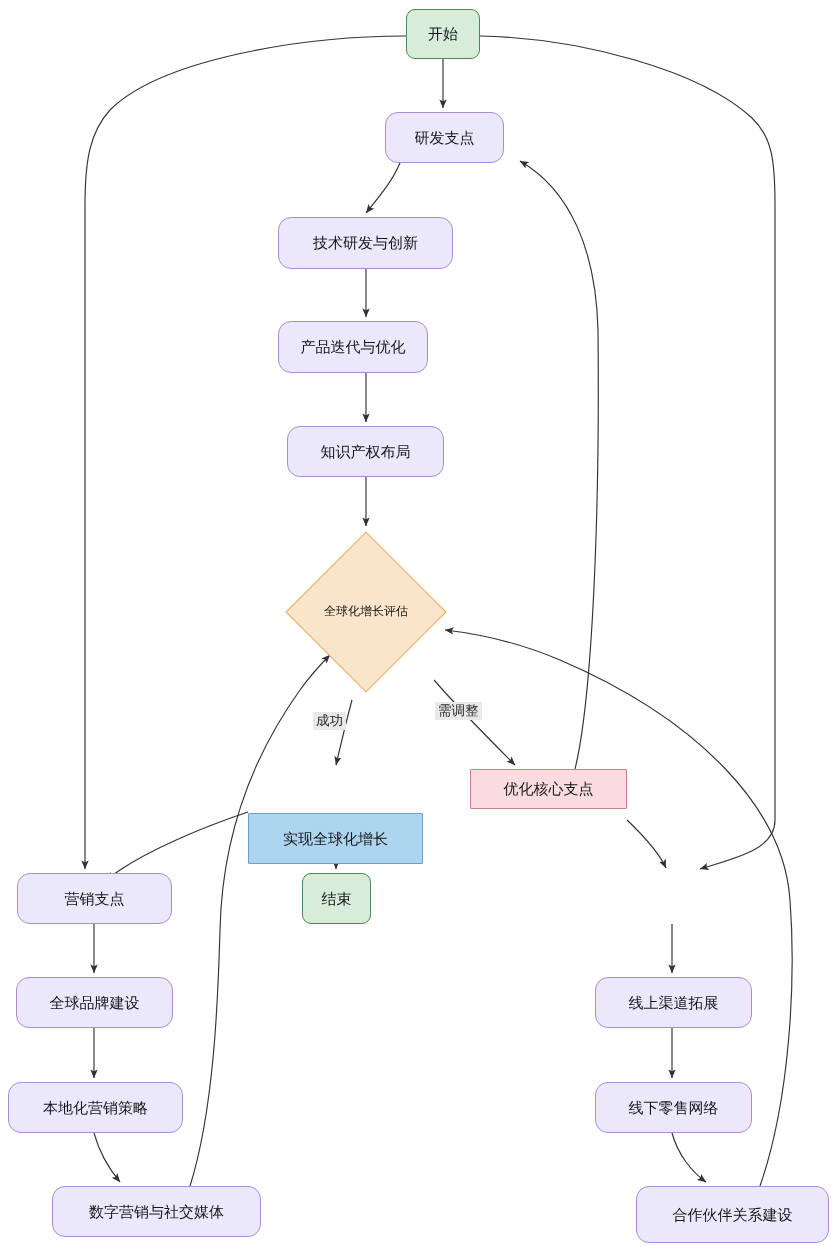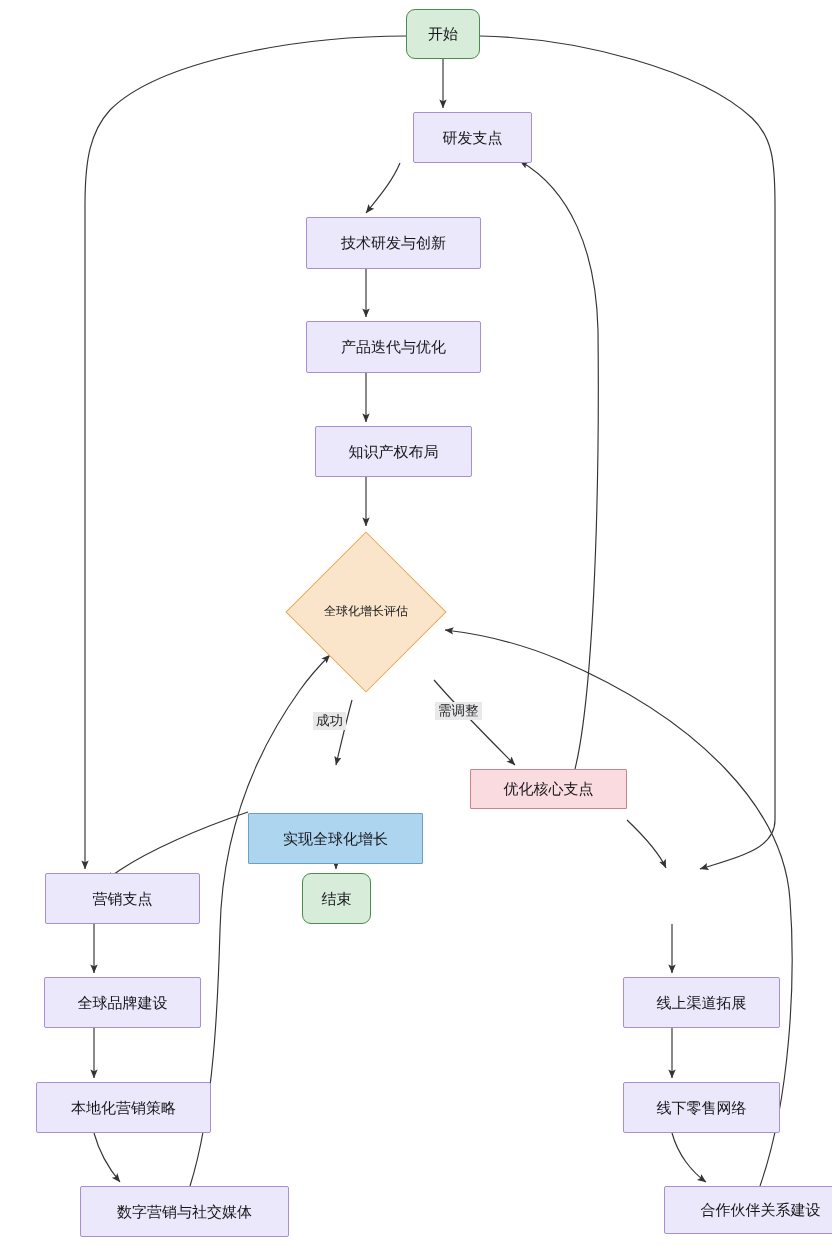--- a/index.html
+++ b/index.html
@@ -2,21 +2,21 @@
 <html><head>
 <meta charset="utf-8">
 <style>
   html,body{margin:0;padding:0;background:#ffffff;}
   body{font-family:"Liberation Sans","DejaVu Sans",sans-serif;}
   #canvas{position:relative;width:832px;height:1246px;background:#ffffff;overflow:hidden;}
   #edges{position:absolute;left:0;top:0;width:832px;height:1246px;}
   .node{position:absolute;box-sizing:border-box;display:flex;align-items:center;justify-content:center;
         text-align:center;line-height:1.15;color:#14161a;}
   .node span{pointer-events:none;white-space:nowrap;}
-  .n-process{background:#ece8fb;border:1.2px solid #a88fd4;border-radius:2px;font-size:15px;margin-left:28px;}
+  .n-process{background:#ece8fb;border:1.2px solid #a88fd4;border-radius:13px;font-size:15px;}
   .n-terminal{background:#d7ecd9;border:1.6px solid #4c8c4a;border-radius:9px;font-size:15px;}
   .n-success{background:#aed5f0;border:1.3px solid #6c9fc4;border-radius:1px;font-size:15px;}
   .n-warn{background:#fadbdf;border:1.4px solid #c8838b;border-radius:1px;font-size:15px;}
   .n-decision{width:0;height:0;background:transparent;border:none;}
   .dia-shape{position:absolute;left:0;top:0;background:#fbe5ca;border:1.3px solid #e8a95c;
              transform:rotate(45deg);box-sizing:border-box;}
   .dia-label{position:absolute;display:flex;align-items:center;justify-content:center;
              font-size:12px;color:#14161a;white-space:nowrap;}
   .edge-label{position:absolute;background:#e9e9e9;color:#1c1e22;font-size:13.5px;
               padding:1px 3px;white-space:nowrap;line-height:1.2;}
@@ -88,21 +88,21 @@
     </div>
 
   <div class="node n-process" style="left:385px;top:112px;width:119px;height:51px;">
     <span>研发支点</span>
     </div>
 
   <div class="node n-process" style="left:278px;top:217px;width:175px;height:52px;">
     <span>技术研发与创新</span>
     </div>
 
-  <div class="node n-process" style="left:278px;top:321px;width:175px;height:52px;">
+  <div class="node n-process" style="left:278px;top:321px;width:150px;height:52px;">
     <span>产品迭代与优化</span>
     </div>
 
   <div class="node n-process" style="left:287px;top:426px;width:157px;height:51px;">
     <span>知识产权布局</span>
     </div>
 
   <div class="node n-success" style="left:248px;top:769px;width:175px;height:51px;margin-top:44px;">
     <span>实现全球化增长</span>
     </div>
@@ -133,20 +133,20 @@
     </div>
 
   <div class="node n-process" style="left:595px;top:1082px;width:157px;height:51px;">
     <span>线下零售网络</span>
     </div>
 
   <div class="node n-process" style="left:52px;top:1186px;width:209px;height:51px;">
     <span>数字营销与社交媒体</span>
     </div>
 
-  <div class="node n-process" style="left:636px;top:1186px;width:193px;height:48px;">
+  <div class="node n-process" style="left:636px;top:1186px;width:193px;height:57px;">
     <span>合作伙伴关系建设</span>
     </div>
 
   <div class="edge-label" style="left:313px;top:712px;">成功</div>
   <div class="edge-label" style="left:435px;top:702px;">需调整</div>
 
 </div>
 
 </body></html>

